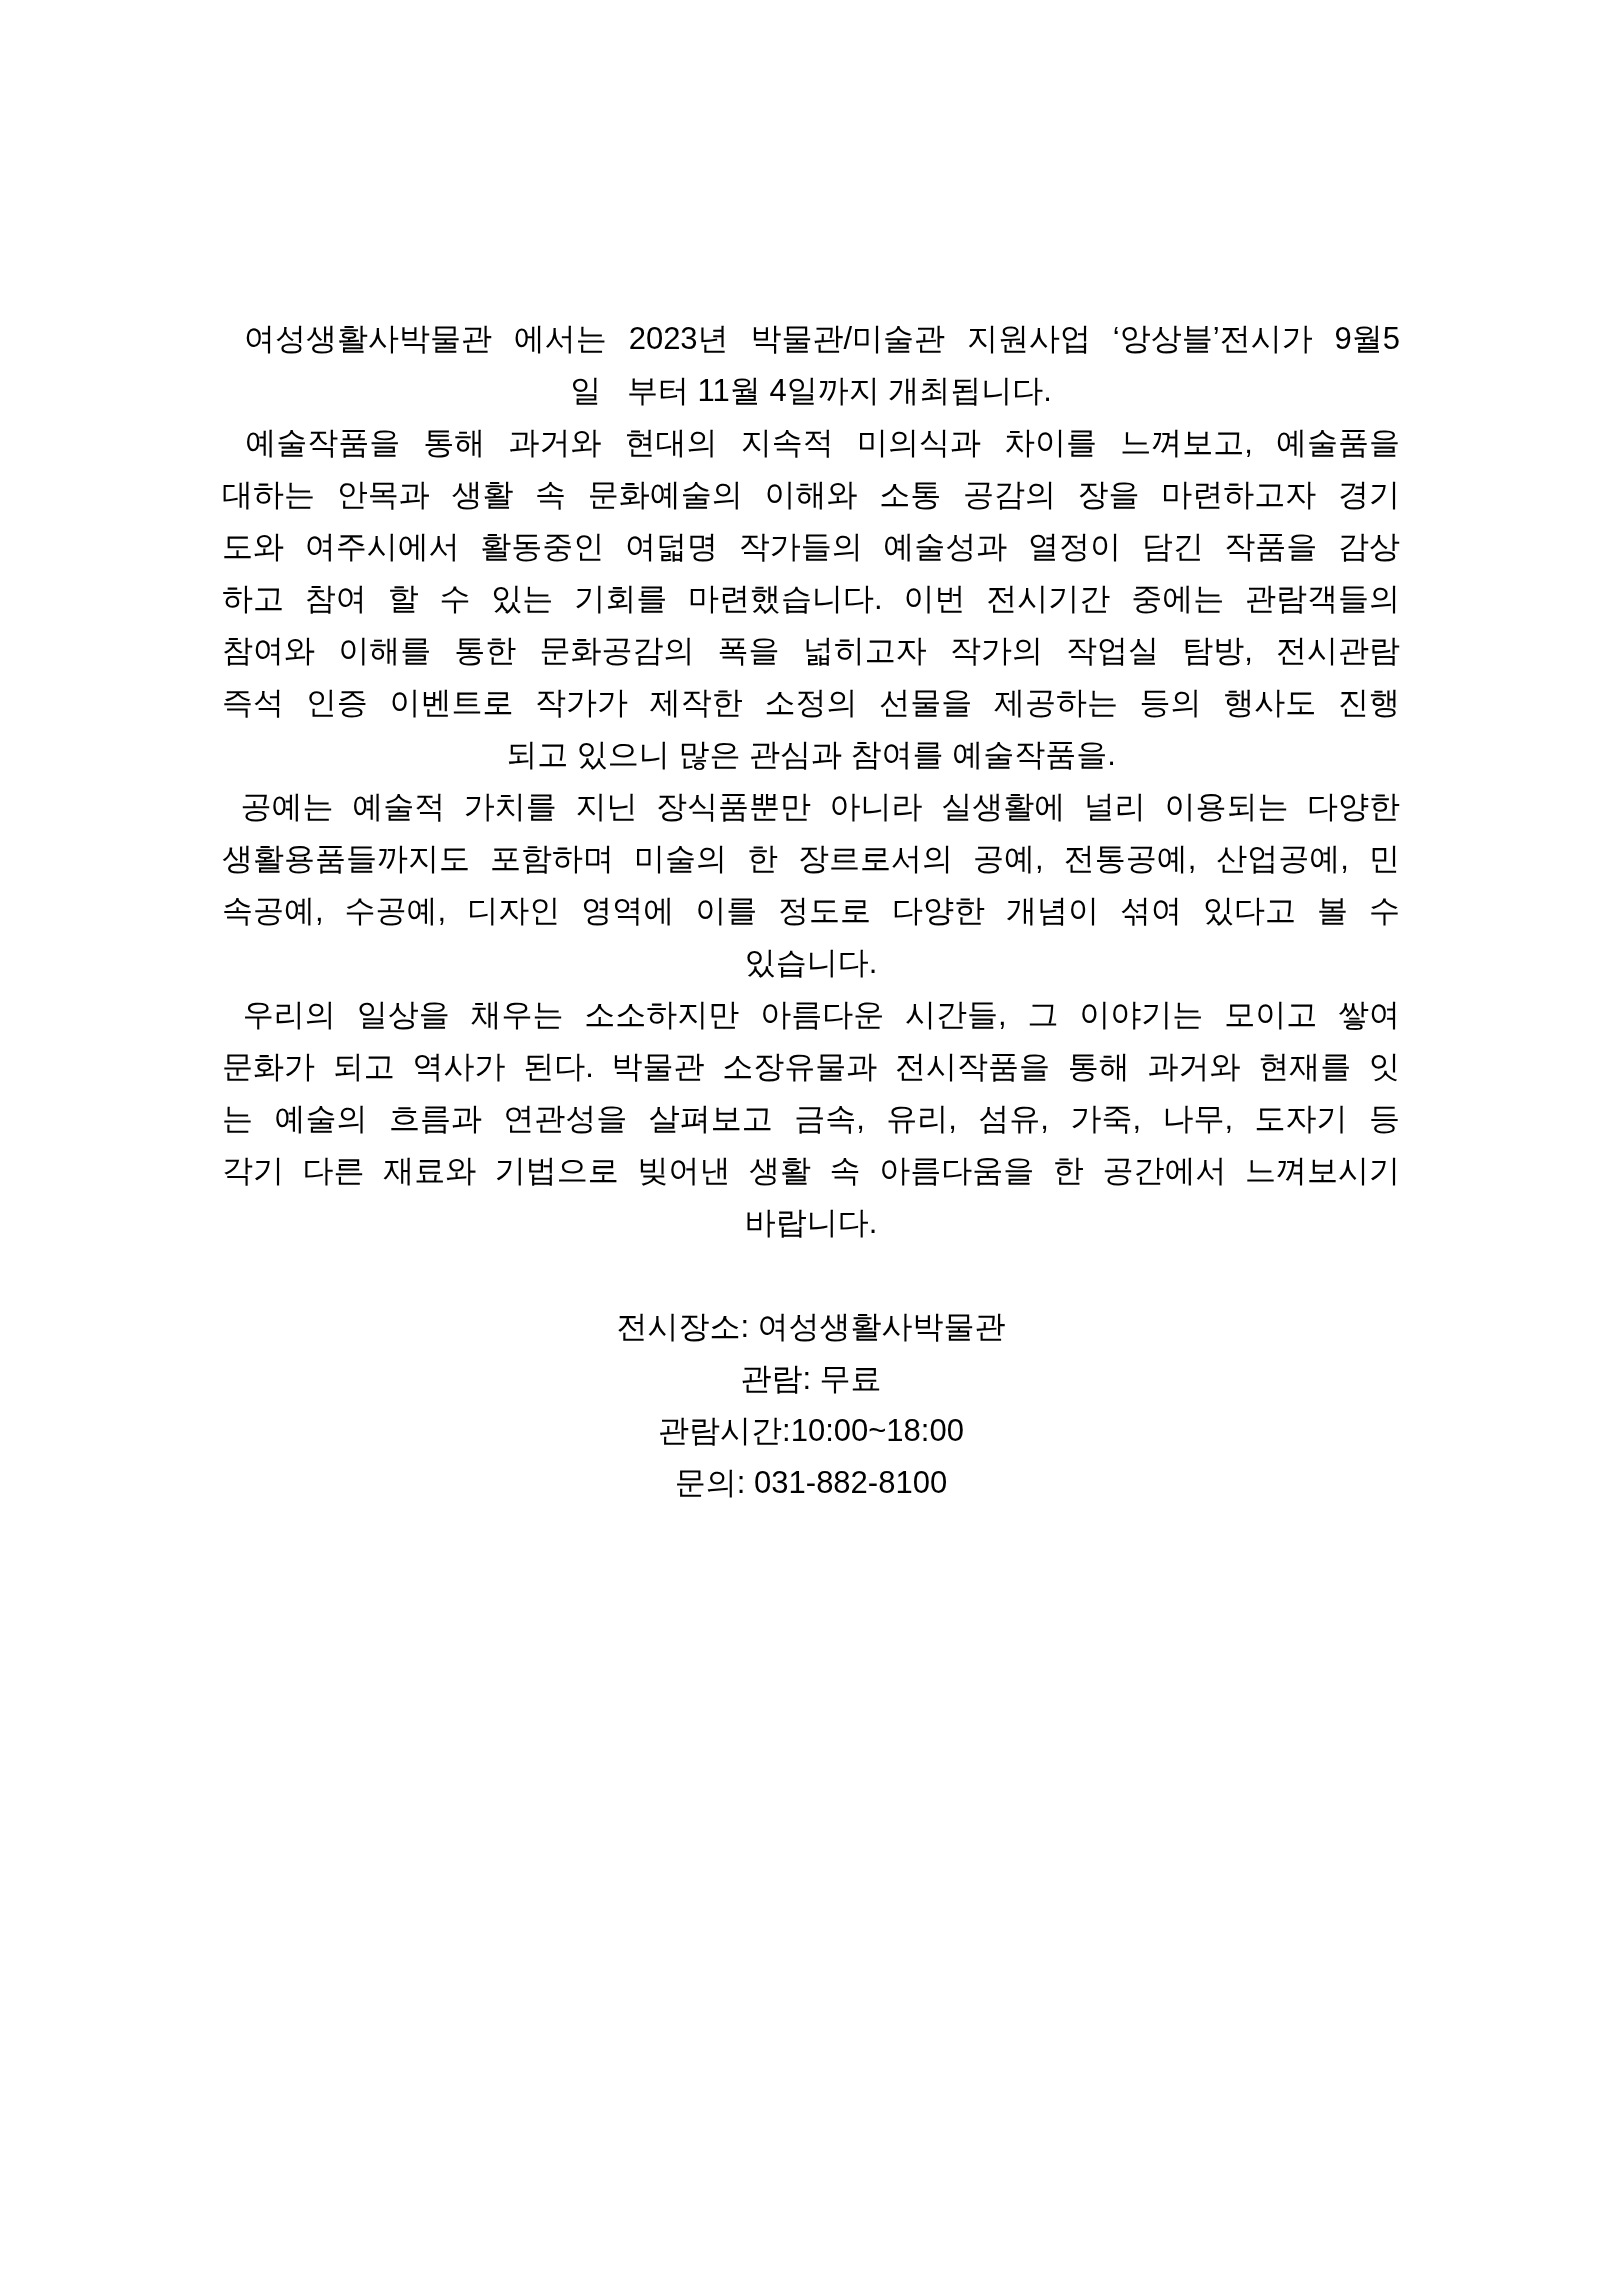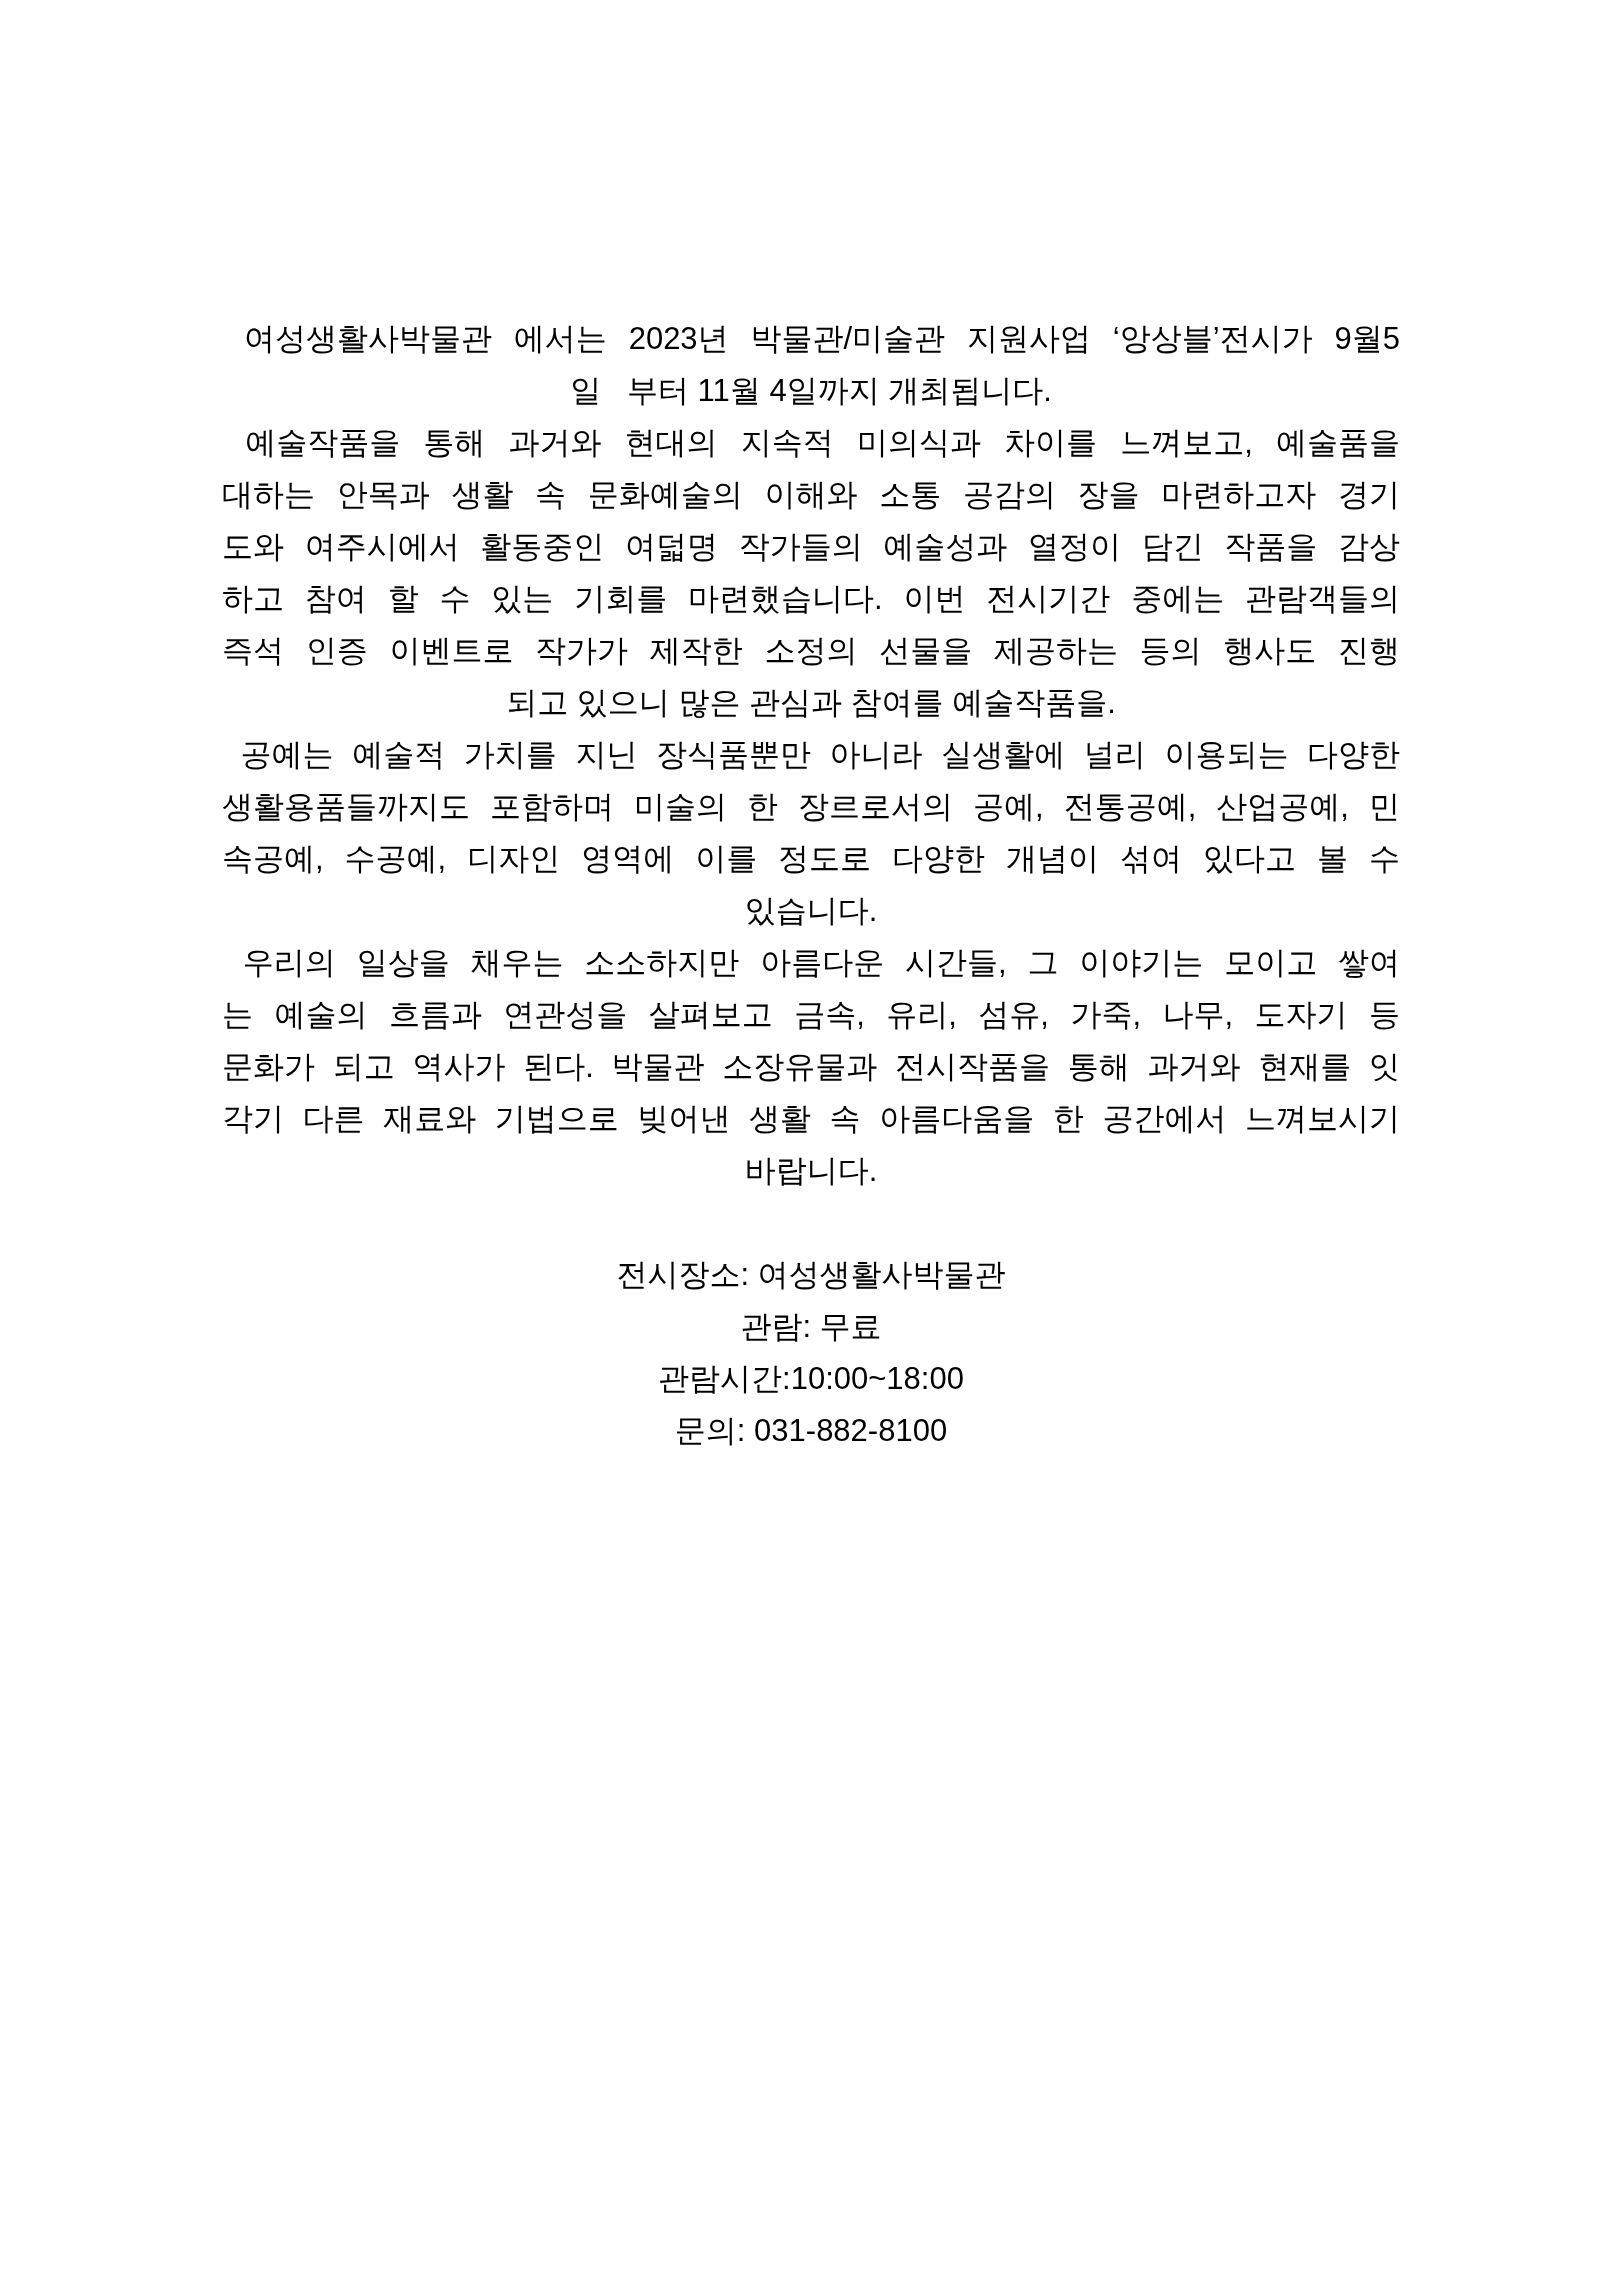--- a/index.html
+++ b/index.html
@@ -41,29 +41,30 @@
 <body>
 
 <div class="page">
   <div class="text-block">
     <div class="line justify"> 여성생활사박물관 에서는 2023년 박물관/미술관 지원사업 ‘앙상블’전시가 9월5</div>
     <div class="line">일   부터 11월 4일까지 개최됩니다.</div>
     <div class="line justify"> 예술작품을 통해 과거와 현대의 지속적 미의식과 차이를 느껴보고, 예술품을</div>
     <div class="line justify">대하는 안목과 생활 속 문화예술의 이해와 소통 공감의 장을 마련하고자 경기</div>
     <div class="line justify">도와 여주시에서 활동중인 여덟명 작가들의 예술성과 열정이 담긴 작품을 감상</div>
     <div class="line justify">하고 참여 할 수 있는 기회를 마련했습니다. 이번 전시기간 중에는 관람객들의</div>
+    <div class="line justify">참여와 이해를 통한 문화공감의 폭을 넓히고자 작가의 작업실 탐방, 전시관람</div>
     <div class="line justify">즉석 인증 이벤트로 작가가 제작한 소정의 선물을 제공하는 등의 행사도 진행</div>
     <div class="line">되고 있으니 많은 관심과 참여를 예술작품을.</div>
     <div class="line justify"> 공예는 예술적 가치를 지닌 장식품뿐만 아니라 실생활에 널리 이용되는 다양한</div>
     <div class="line justify">생활용품들까지도 포함하며 미술의 한 장르로서의 공예, 전통공예, 산업공예, 민</div>
     <div class="line justify">속공예, 수공예, 디자인 영역에 이를 정도로 다양한 개념이 섞여 있다고 볼 수</div>
     <div class="line">있습니다.</div>
     <div class="line justify"> 우리의 일상을 채우는 소소하지만 아름다운 시간들, 그 이야기는 모이고 쌓여</div>
+    <div class="line justify">문화가 되고 역사가 된다. 박물관 소장유물과 전시작품을 통해 과거와 현재를 잇</div>
     <div class="line justify">는 예술의 흐름과 연관성을 살펴보고 금속, 유리, 섬유, 가죽, 나무, 도자기 등</div>
-    <div class="line justify">문화가 되고 역사가 된다. 박물관 소장유물과 전시작품을 통해 과거와 현재를 잇</div>
     <div class="line justify">각기 다른 재료와 기법으로 빚어낸 생활 속 아름다움을 한 공간에서 느껴보시기</div>
     <div class="line">바랍니다.</div>
     <div class="line"></div>
     <div class="line">전시장소: 여성생활사박물관</div>
     <div class="line">관람: 무료</div>
     <div class="line">관람시간:10:00~18:00</div>
     <div class="line">문의: 031-882-8100</div>
   </div>
 </div>
 

